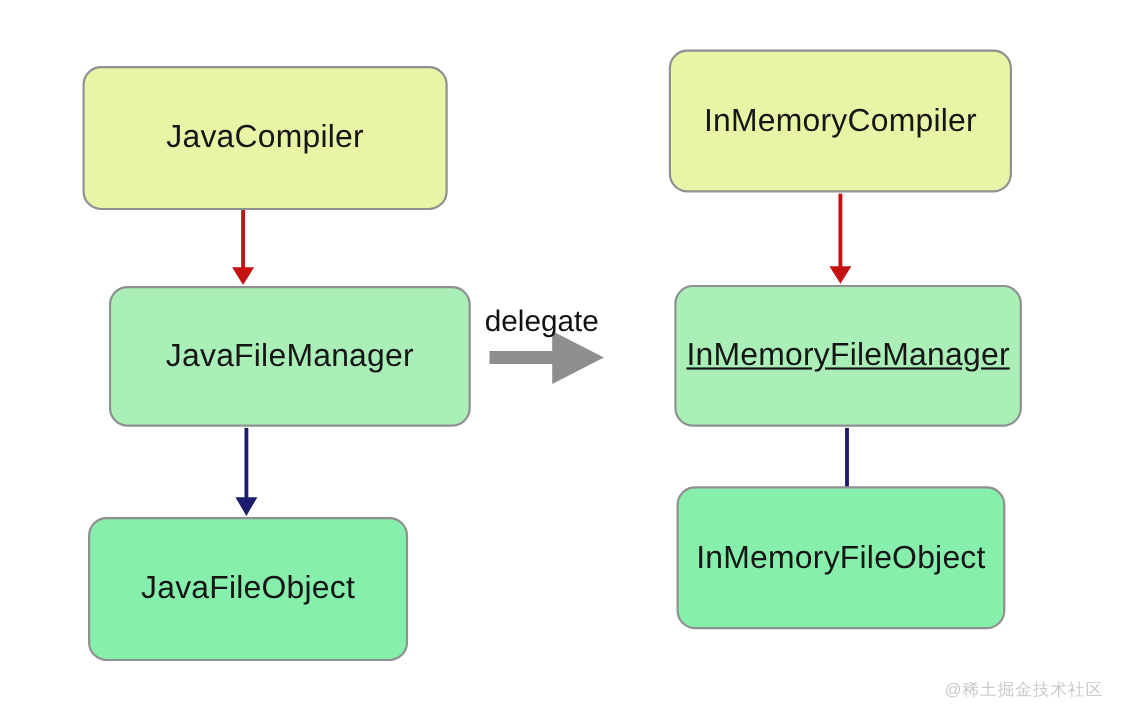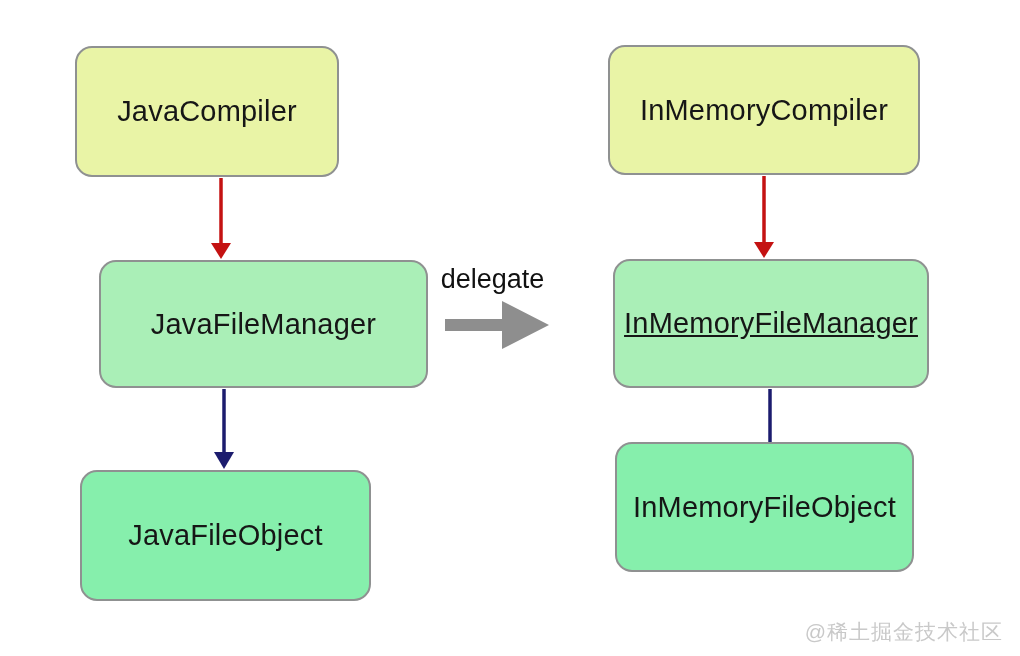--- a/index.html
+++ b/index.html
@@ -31,41 +31,41 @@
     align-items: center;
     justify-content: center;
     color: #161616;
     font-size: 29px;
     letter-spacing: 0.2px;
   }
   .node-yellow { background: #e9f4a6; }
   .node-green  { background: #aaefb7; }
   .node-blue   { background: #86efac; }
 
-  #node-javacompiler      { left: 75px;  top: 46px;  width: 264px; height: 131px; }
+  #node-javacompiler      { left: 75px;  top: 60px;  width: 332px; height: 131px; }
   #node-javafilemanager   { left: 99px;  top: 260px; width: 329px; height: 128px; }
   #node-javafileobject    { left: 80px;  top: 470px; width: 291px; height: 131px; }
   #node-inmemorycompiler  { left: 608px; top: 45px;  width: 312px; height: 130px; }
   #node-inmemoryfilemanager { left: 613px; top: 259px; width: 316px; height: 129px; text-decoration: underline; }
   #node-inmemoryfileobject  { left: 615px; top: 442px; width: 299px; height: 130px; }
 
   .delegate-label {
     position: absolute;
     left: 425px;
-    top: 264px;
+    top: 277px;
     width: 135px;
     text-align: center;
     font-size: 27px;
     color: #111111;
   }
   .watermark {
     position: absolute;
     right: 17px;
     top: 618px;
-    font-size: 21px;
+    font-size: 15px;
     color: #c9c9c9;
     letter-spacing: 1px;
   }
   .red-line  { stroke: #c41212; stroke-width: 3.5; }
   .red-fill  { fill: #c41212; }
   .navy-line { stroke: #1c1c6e; stroke-width: 3.5; }
   .navy-fill { fill: #1c1c6e; }
   .gray-fill { fill: #8e8e8e; }
 </style>
 </head>

